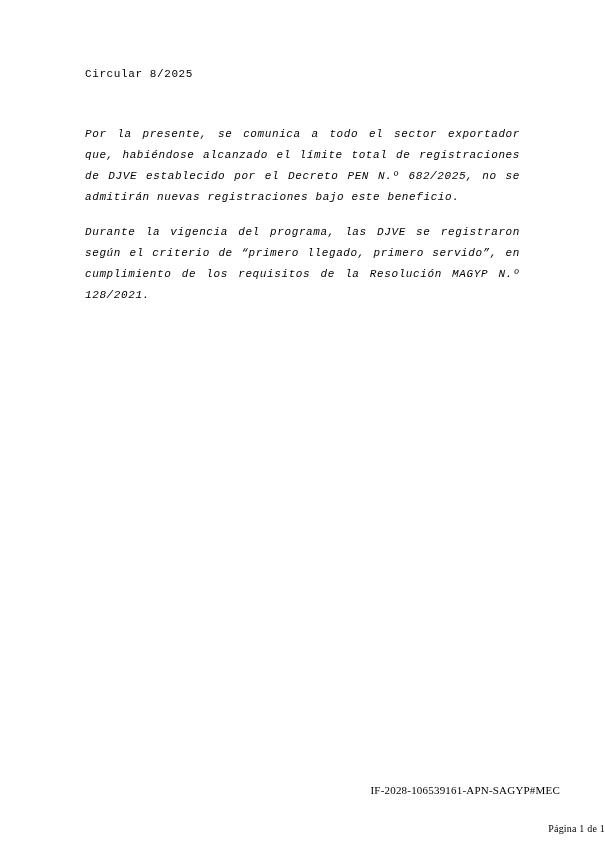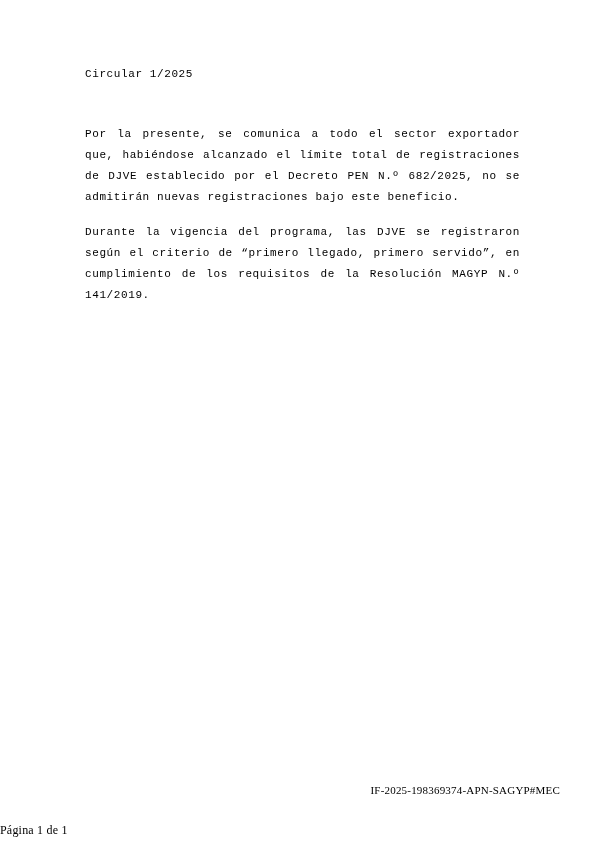--- a/index.html
+++ b/index.html
@@ -41,61 +41,62 @@
     letter-spacing: 0.6px;
     text-align: justify;
     margin: 0 0 38px 0;
   }
   .para {
     font-size: 11px;
     line-height: 21px;
     letter-spacing: 0.6px;
     text-align: justify;
     margin: 0 0 14px 0;
+    font-style: italic;
   }
   .para:last-child {
     margin-bottom: 0;
   }
   .doc-code {
     position: absolute;
     right: 45px;
     top: 784px;
     font-family: "Liberation Serif", serif;
     font-size: 11px;
     letter-spacing: 0.2px;
     color: #000000;
     white-space: nowrap;
   }
   .page-number {
     position: absolute;
     left: 0;
     right: 0;
     top: 823px;
-    text-align: left;
+    text-align: right;
     font-family: "Liberation Serif", serif;
-    font-size: 12px;
+    font-size: 10px;
     letter-spacing: 0.2px;
     color: #000000;
   }
 </style>
 </head>
 <body>
 
 <div class="page">
 
   <div class="content">
 
-    <p class="circular">Circular 1/2025</p>
+    <p class="circular">Circular 8/2025</p>
 
 
     <p class="para">Por la presente, se comunica a todo el sector exportador que, habiéndose alcanzado el límite total de registraciones de DJVE establecido por el Decreto PEN N.º 682/2025, no se admitirán nuevas registraciones bajo este beneficio.</p>
 
 
-    <p class="para">Durante la vigencia del programa, las DJVE se registraron según el criterio de “primero llegado, primero servido”, en cumplimiento de los requisitos de la Resolución MAGYP N.º 141/2019.</p>
+    <p class="para">Durante la vigencia del programa, las DJVE se registraron según el criterio de “primero llegado, primero servido”, en cumplimiento de los requisitos de la Resolución MAGYP N.º 128/2021.</p>
 
 
   </div>
 
-  <div class="doc-code">IF-2025-198369374-APN-SAGYP#MEC</div>
+  <div class="doc-code">IF-2028-106539161-APN-SAGYP#MEC</div>
 
   <div class="page-number">Página 1 de 1</div>
 
 </div>
 
 </body></html>

